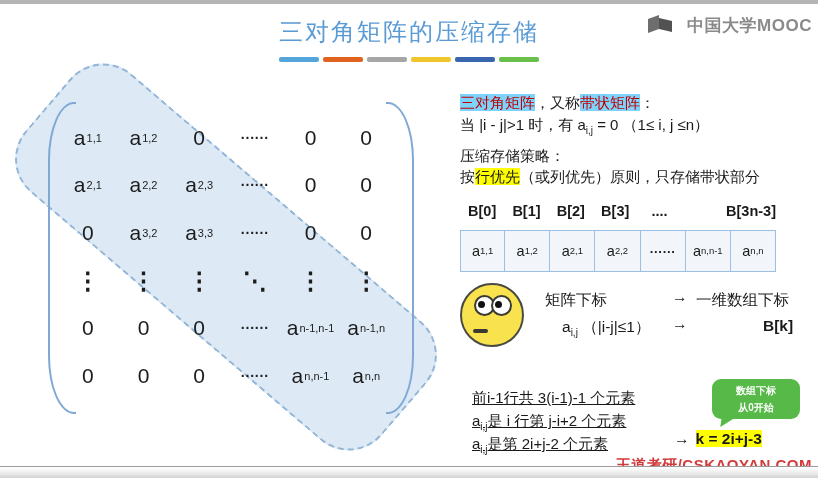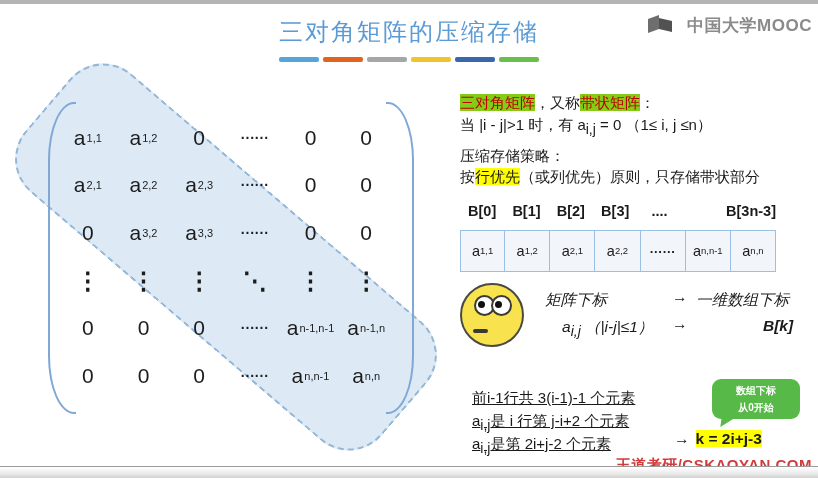--- a/index.html
+++ b/index.html
@@ -31,23 +31,23 @@
     border-radius:0 26px 26px 0 / 0 58px 58px 0;}
   #matrix-grid{position:absolute;left:14px;right:22px;top:16px;bottom:20px;
     display:grid;grid-template-columns:repeat(6,1fr);grid-template-rows:repeat(6,1fr);}
   .m-cell{display:flex;align-items:center;justify-content:center;font-size:21px;color:#1c1c1c;white-space:nowrap;}
   .m-cell sub{font-size:11px;line-height:0;margin-left:1px;}
   .m-cell.dots{font-size:14px;font-weight:700;letter-spacing:0;}
   .m-cell.vdots,.m-cell.ddots{font-size:24px;font-weight:600;}
   
   .right-panel{position:absolute;left:458px;top:0;width:360px;height:478px;}
   .rline{position:absolute;left:2px;font-size:15px;white-space:nowrap;}
-  sub{font-size:14px;line-height:0;}
+  sub{font-size:10px;line-height:0;}
   .seg-hl{background:#ffff00;}
-  .seg-hl-red{background:#84cc16;color:#c00000;}
+  .seg-hl-red{background:#7dd3fc;color:#c00000;}
   .seg-red{color:#c00000;font-weight:700;}
   #rl1{top:94px;} #rl2{top:116px;} #rl3{top:147px;} #rl4{top:168px;}
   #b-labels{position:absolute;left:2px;top:203px;width:316px;display:grid;
     grid-template-columns:repeat(7,1fr);}
   .b-label{text-align:center;font-weight:700;font-size:14.5px;white-space:nowrap;justify-self:center;}
   #array-cells{position:absolute;left:2px;top:230px;width:316px;height:42px;display:grid;
     grid-template-columns:repeat(7,1fr);}
   .a-cell{border:1px solid #9cc0e4;background:#f2f6fa;display:flex;align-items:center;
     justify-content:center;font-size:14.5px;white-space:nowrap;}
   .a-cell + .a-cell{border-left:none;}
@@ -56,21 +56,21 @@
   
   .emoji{position:absolute;left:2px;top:283px;width:64px;height:64px;}
   .emoji-face{width:100%;height:100%;border-radius:50%;background:#f8e24e;
     border:2.5px solid #4a4a42;box-sizing:border-box;position:relative;}
   .eye{position:absolute;width:21px;height:21px;border-radius:50%;background:#fff;
     border:2.5px solid #3a3a32;box-sizing:border-box;top:10px;}
   .eye.l{left:12px;} .eye.r{left:29px;}
   .pupil{position:absolute;width:7px;height:7px;border-radius:50%;background:#111;top:4px;left:2px;}
   .mouth{position:absolute;left:11px;top:44px;width:15px;height:3.5px;background:#3a3a32;border-radius:2px;}
   
-  .map{position:absolute;font-size:15.5px;white-space:nowrap;font-style:italic;}
+  .map{position:absolute;font-size:15.5px;white-space:nowrap;}
   #map-l1{left:87px;top:290px;} #map-a1{left:214px;top:288px;font-weight:700;}
   #map-r1{left:238px;top:290px;} #map-l2{left:104px;top:317px;}
   #map-a2{left:214px;top:315px;font-weight:700;} #map-r2{left:305px;top:317px;font-weight:600;}
   
   #key-line{position:absolute;left:6px;top:357px;font-size:15px;white-space:nowrap;}
   .derivation{position:absolute;left:14px;top:386px;font-size:15px;line-height:23px;}
   .derivation div{white-space:nowrap;text-decoration:underline;}
   #result-line{position:absolute;left:216px;top:430px;font-size:15.5px;font-weight:700;white-space:nowrap;}
   #result-line .arrow{margin-right:6px;}
   

